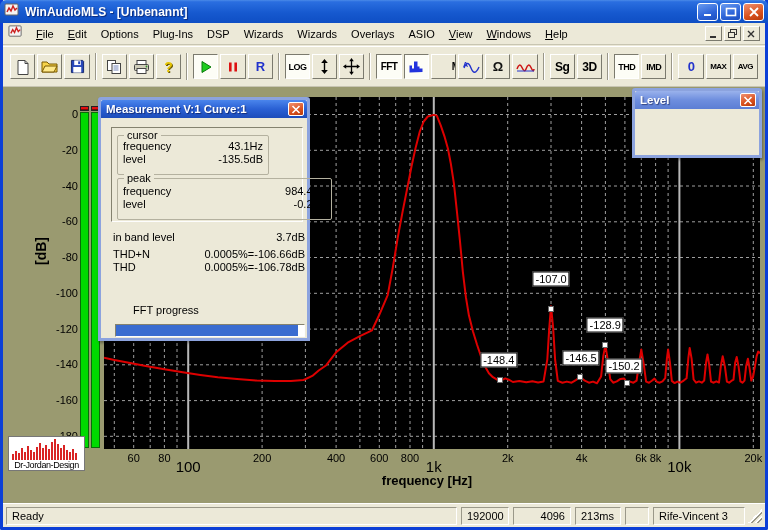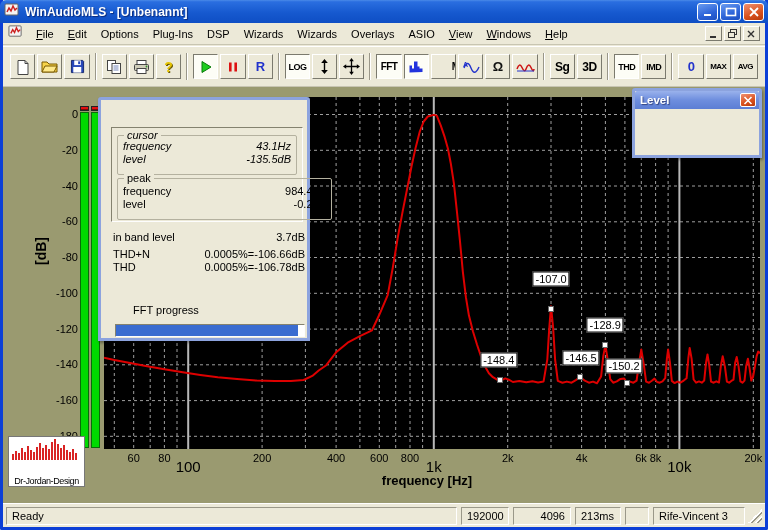--- a/index.html
+++ b/index.html
@@ -48,21 +48,21 @@
   .lvl .ctitle{background:linear-gradient(180deg,#9ab2ec,#6e8ede 50%,#5c7ed4);}
   .groupbox{position:relative;border:1px solid #b4b19f;border-radius:2px;}
   .grouplabel{position:absolute;top:-7px;left:6px;background:#ece9d8;font-size:11px;padding:0 3px;}
   .mrow{display:flex;justify-content:space-between;font-size:11px;line-height:13px;margin:0 5px;}
   .sunken{border:1px solid;border-color:#84826f #fdfdfd #fdfdfd #84826f;}
   .lvl-client{position:absolute;left:0;top:18px;right:0;bottom:0;background:#000;display:flex;align-items:center;justify-content:flex-end;padding-right:2px;}
   .lvl-value{font-size:30px;letter-spacing:-1px;transform:scaleX(0.95);transform-origin:right;}
   .progress{position:absolute;left:14px;top:224px;width:190px;height:13px;background:#fff;border:1px solid;border-color:#84826f #fdfdfd #fdfdfd #84826f;}
   .progress-fill{height:100%;background:#3a6cd0;}
   
-  .logo{position:absolute;left:8px;top:436px;width:77px;height:51px;background:#fff;border:1px solid #777;z-index:5;}
+  .logo{position:absolute;left:8px;top:436px;width:77px;height:35px;background:#fff;border:1px solid #777;z-index:5;}
   .logo-bars{position:absolute;left:3px;top:2px;right:3px;height:21px;display:flex;align-items:flex-end;gap:1px;}
   .logo-bars div{width:2px;background:#d92424;}
   .logo-text{position:absolute;left:0;bottom:0;width:100%;text-align:center;font-size:9px;letter-spacing:-0.4px;color:#000;}
   
   .statusbar{position:absolute;left:3px;top:503px;width:762px;height:24px;background:#ece9d8;border-top:1px solid #fff;display:flex;align-items:center;padding:2px 3px;z-index:30;}
   .spanel{height:18px;border:1px solid;border-color:#9a9889 #fff #fff #9a9889;font-size:11px;padding:2px 5px;white-space:nowrap;}
   .spanel.ready{flex:1;margin-right:4px;}
   .grip{width:14px;height:14px;margin-left:3px;background:
     linear-gradient(135deg,transparent 0 50%,#fff 50% 58%,#9a9889 58% 66%,transparent 66% 74%,#fff 74% 80%,#9a9889 80% 88%,transparent 88%);}
 </style>
@@ -309,22 +309,30 @@
       <div class="pklabel" style="left: 498.82px; top: 360.35px;">-148.4</div>
       <div class="pkmark" style="left: 577.295px; top: 373.694px;"></div>
       <div class="pklabel" style="left: 581.102px; top: 358.204px;">-146.5</div>
       <div class="pkmark" style="left: 602.435px; top: 341.867px;"></div>
       <div class="pklabel" style="left: 605.222px; top: 325.484px;">-128.9</div>
       <div class="pkmark" style="left: 623.643px; top: 379.773px;"></div>
       <div class="pklabel" style="left: 623.987px; top: 366.25px;">-150.2</div>
     </div>
 
   <div class="child meas">
+    <div class="ctitle">
+      <span class="ctext">Measurement V:1 Curve:1</span>
+      <span class="cclose">
+          <svg width="10" height="9">
+            <path d="M1.5 1l7 7M8.5 1l-7 7" stroke="#fff" stroke-width="1.6"></path>
+          </svg>
+        </span>
+    </div>
     <div class="sunken" style="position:absolute;left:10px;top:27px;width:192px;height:95px;background:#ece9d8;">
-      <div class="groupbox" style="position:absolute;left:5px;top:7px;width:180px;height:40px;font-style:italic;">
+      <div class="groupbox" style="position:absolute;left:5px;top:7px;width:152px;height:40px;">
         <span class="grouplabel">cursor</span>
         <div class="mrow" style="margin-top:4px;">
             <span>frequency</span>
             <span>43.1Hz</span>
           </div>
         <div class="mrow">
             <span>level</span>
             <span>-135.5dB</span>
           </div>
       </div>

